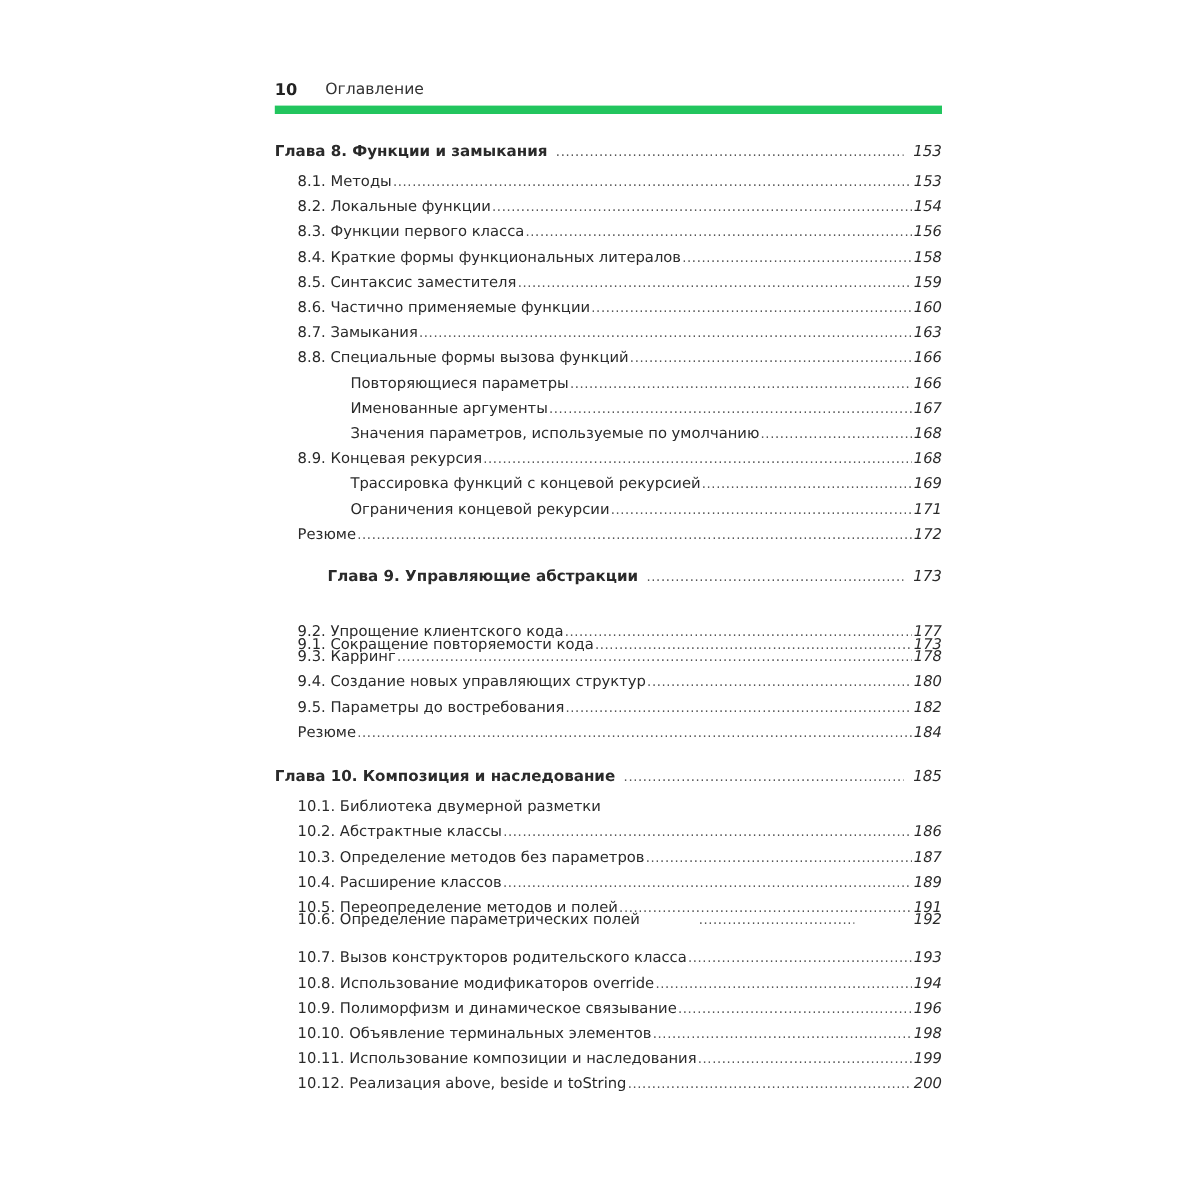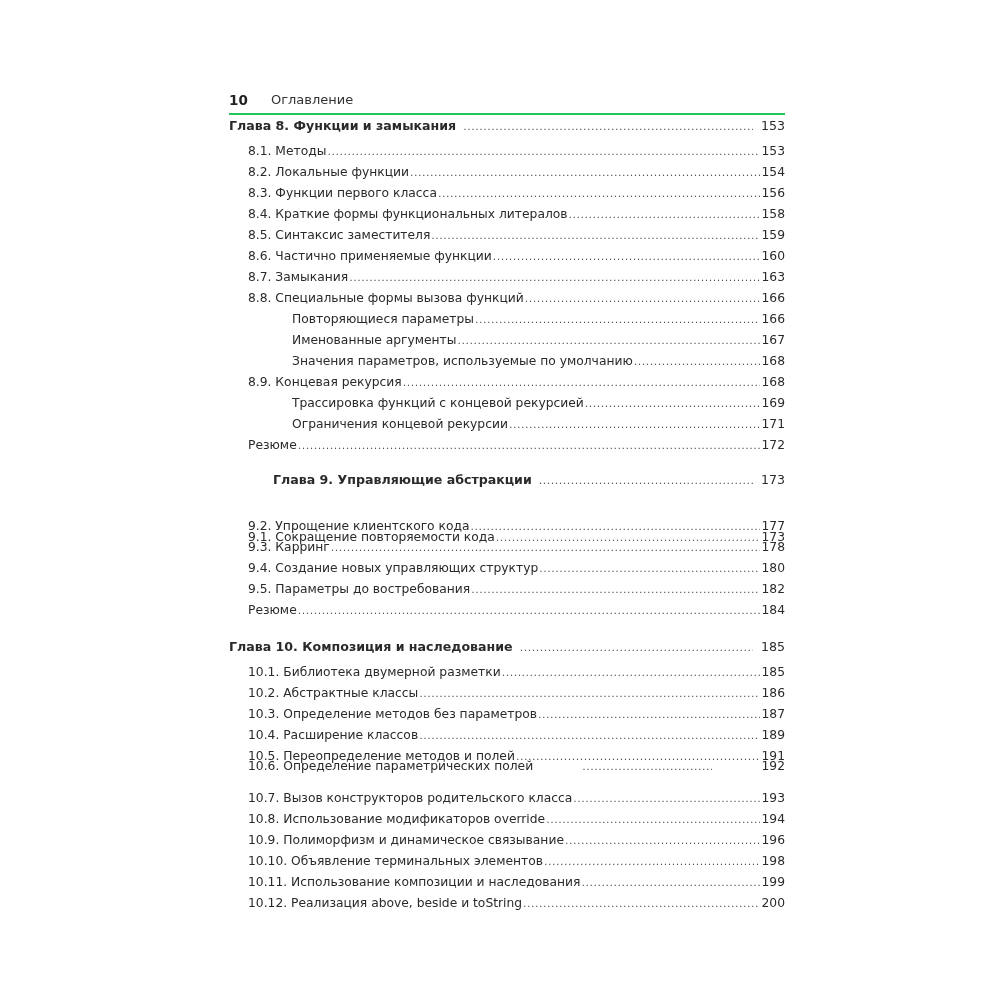--- a/index.html
+++ b/index.html
@@ -1,29 +1,29 @@
 <!DOCTYPE html>
 <html><head>
 <meta charset="utf-8">
 <style>
   html, body { margin:0; padding:0; background:#ffffff; }
   body { width:1000px; height:1000px; position:relative; overflow:hidden;
          font-family:"DejaVu Sans", sans-serif; color:#2a2a2a; }
   .page { position:absolute; left:229px; top:0; width:556px; }
   .running-head { position:absolute; top:66px; left:0; width:556px; height:22px;
-                  border-bottom:2px solid #22c55e; font-size:13px;margin-top:25px; }
+                  border-bottom:7px solid #22c55e; font-size:13px; }
   .running-head .pno { position:absolute; left:0; top:1px; font-weight:bold; font-size:13.5px; color:#222; }
   .running-head .ttl { position:absolute; left:42px; top:1px; font-size:13px; color:#333; }
   .toc { position:absolute; left:0; width:556px; }
   .row { position:absolute; left:0; right:0; height:20px; display:flex; align-items:baseline;
          font-size:12.3px; line-height:20px; white-space:nowrap; overflow:hidden; }
   .row .title { flex:0 0 auto; padding-right:1px; }
   .row .leader { flex:1 1 auto; overflow:hidden; color:#555; letter-spacing:0.5px; font-size:11px; }
   .row .leader::before { content:"................................................................................................................................................................................................................"; }
-  .row .pg { flex:0 0 auto; padding-left:2px; text-align:right; min-width:22px; }
+  .row .pg { flex:0 0 auto; padding-left:2px; text-align:right; min-width:22px;font-style:italic; }
   .row.chapter { font-weight:bold; font-size:12.6px; }
   .row.chapter .leader { font-weight:normal; margin-left:6px; margin-right:6px; }
   .row.chapter .pg { font-weight:normal; }
   .lvl1 { padding-left:19px; }
   .lvl2 { padding-left:63px; }
 </style>
 </head>
 <body>
 
 <div class="page">
@@ -145,21 +145,21 @@
       <div class="row lvl1" style="top: 600px;">
         <span class="title">Резюме</span>
         <span class="leader"></span>
         <span class="pg">184</span>
       </div>
       <div class="row chapter" style="top: 637px;">
         <span class="title">Глава 10. Композиция и наследование</span>
         <span class="leader"></span>
         <span class="pg">185</span>
       </div>
-      <div class="row lvl1" style="top: 662px;">
+      <div class="row lvl1" style="top: 662px; flex-direction: column;">
         <span class="title">10.1. Библиотека двумерной разметки</span>
         <span class="leader"></span>
         <span class="pg">185</span>
       </div>
       <div class="row lvl1" style="top: 683px;">
         <span class="title">10.2. Абстрактные классы</span>
         <span class="leader"></span>
         <span class="pg">186</span>
       </div>
       <div class="row lvl1" style="top: 704px;">

